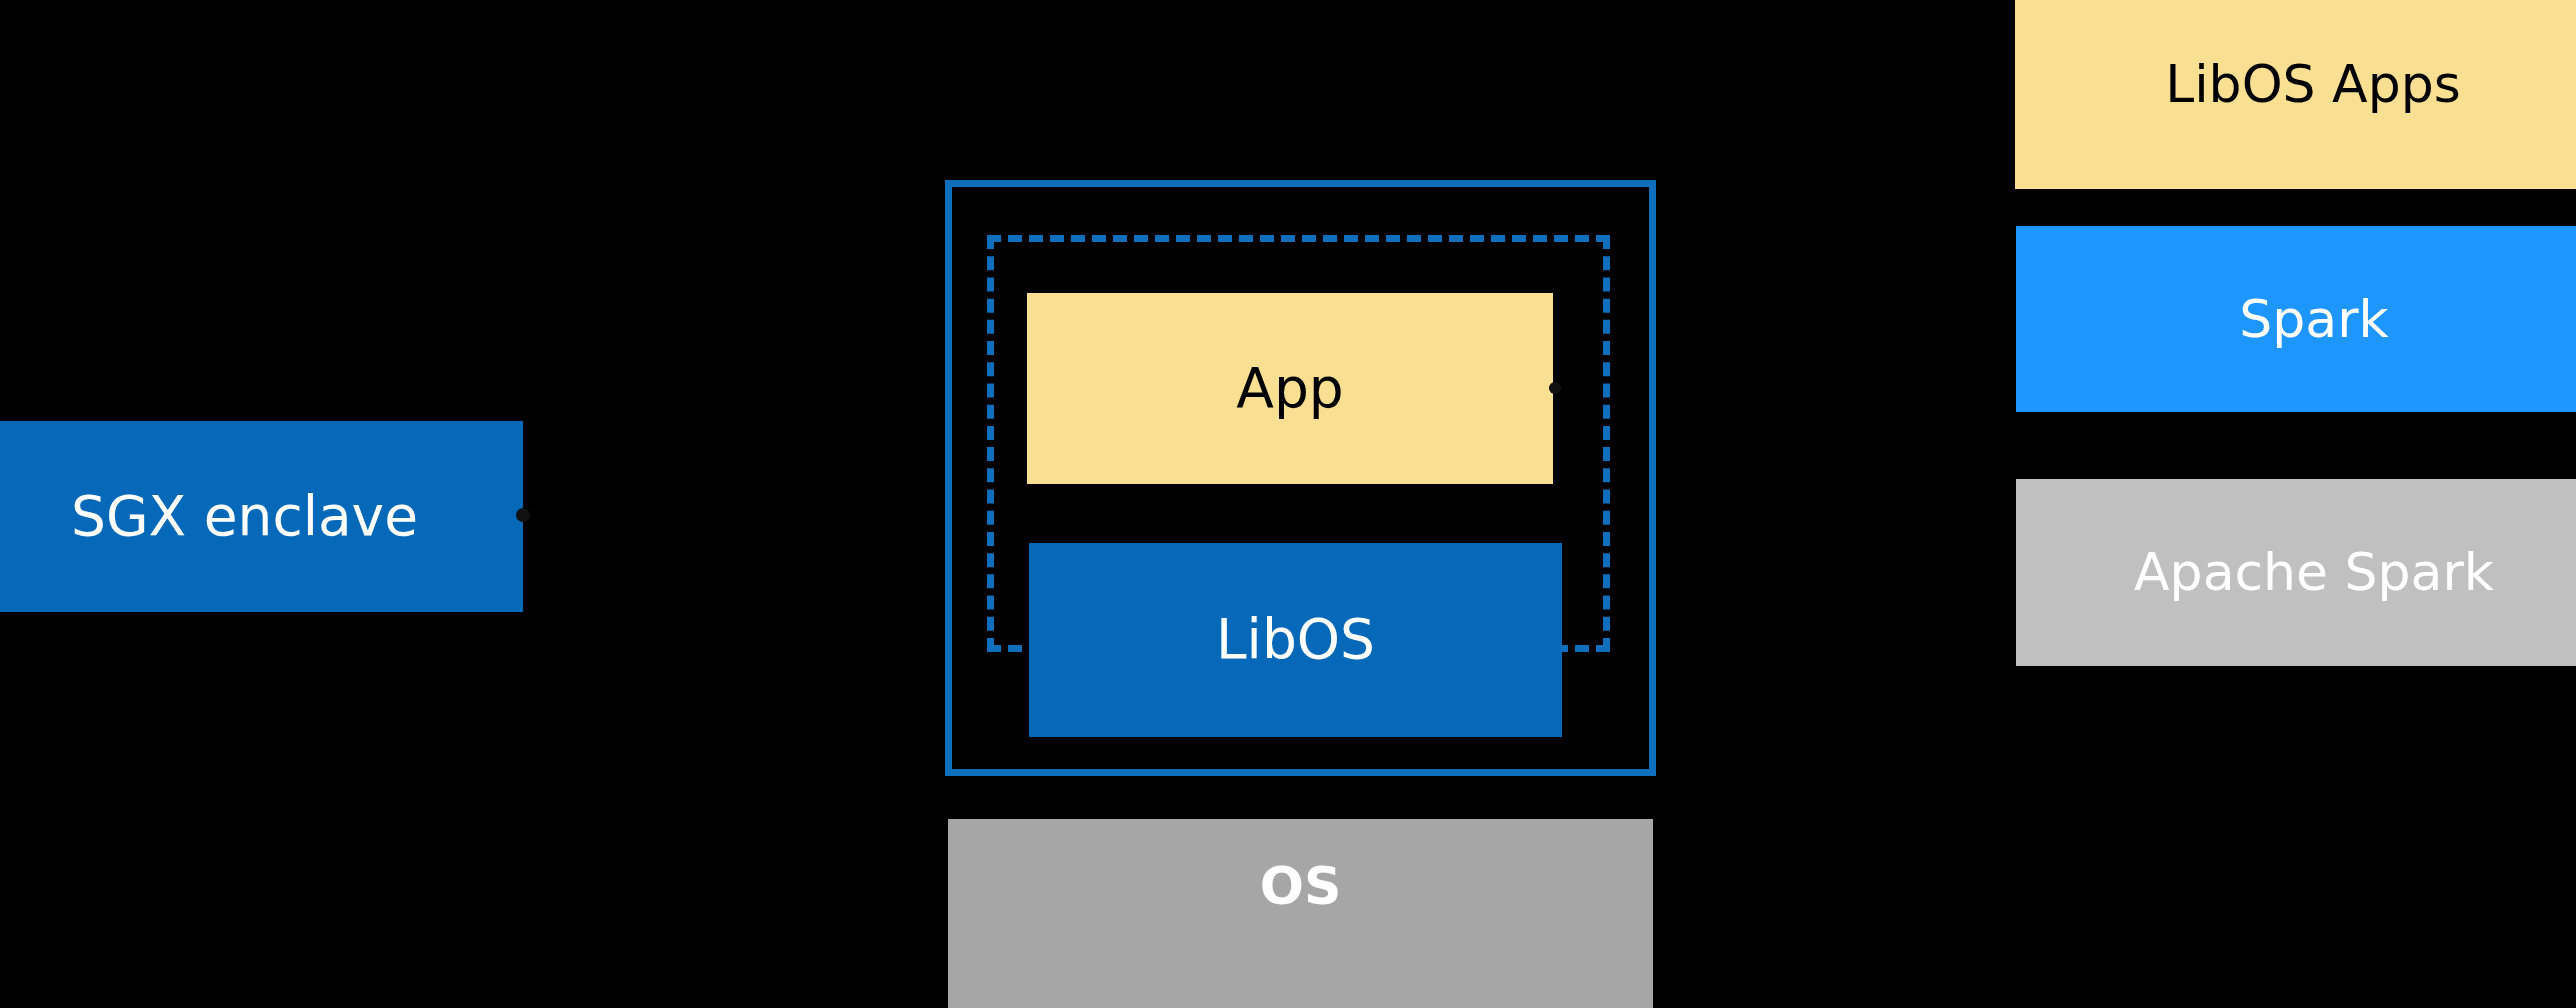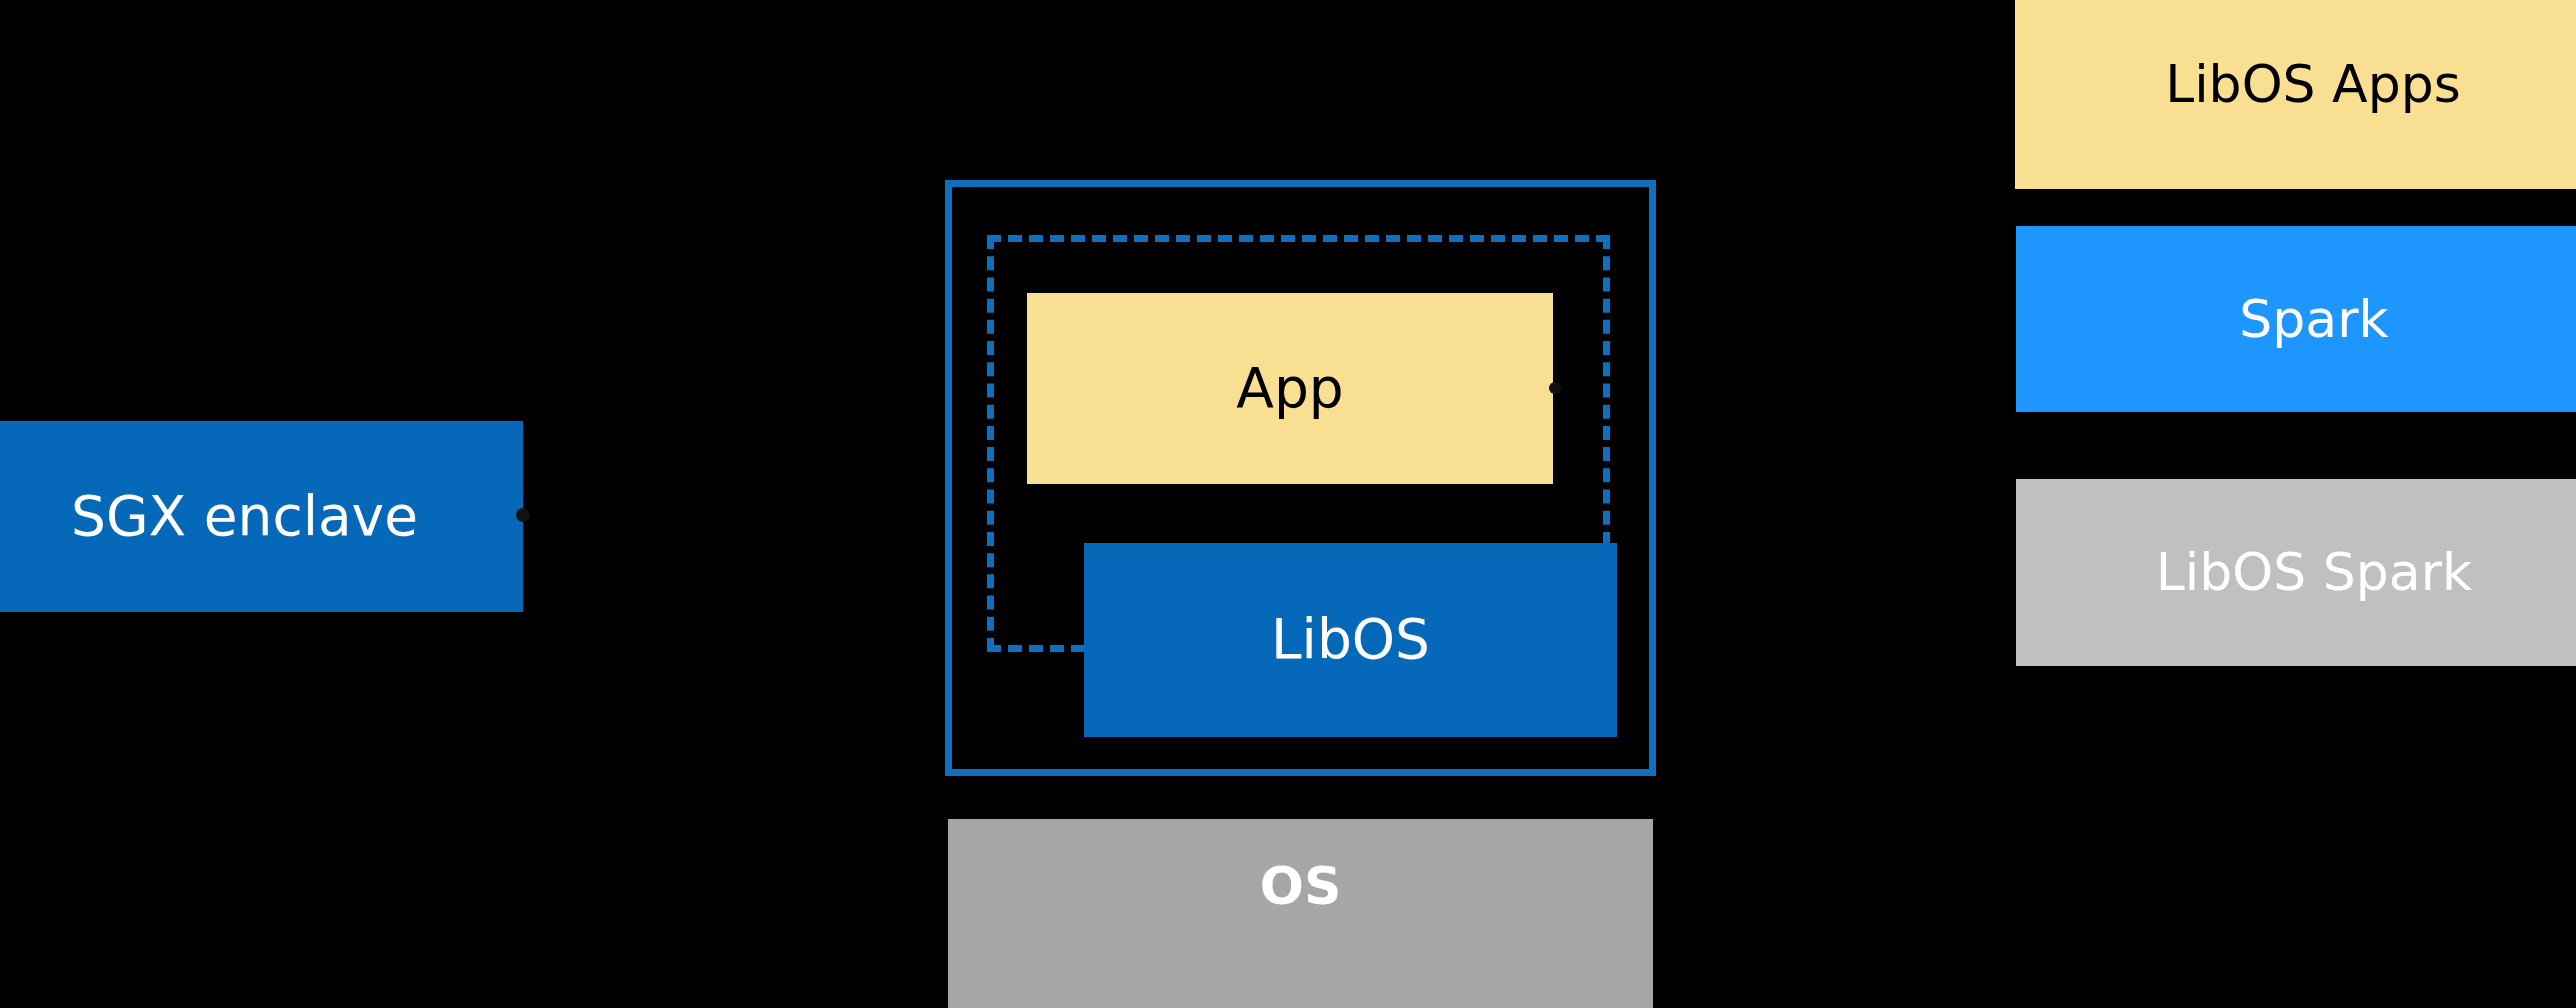--- a/index.html
+++ b/index.html
@@ -82,21 +82,21 @@
   #app-connector-dot {
     position: absolute;
     left: 1549px;
     top: 382px;
     width: 11.7px;
     height: 11.7px;
     border-radius: 50%;
     background: #111111;
   }
   #libos-box {
-    left: 1084px;
+    left: 1029px;
     top: 543px;
     width: 533px;
     height: 194px;
     background: #0568B8;
     color: #ffffff;
     font-size: 55px;
   }
   #os-box {
     left: 948px;
     top: 819px;
@@ -167,17 +167,17 @@
 
   <div class="box" id="user-apps-box">
     <span>LibOS Apps</span>
   </div>
 
   <div class="box" id="bigdl-box">
     <span>Spark</span>
   </div>
 
   <div class="box" id="apache-spark-box">
-    <span>LibOS Spark</span>
+    <span>Apache Spark</span>
   </div>
 
 </div>
 
 
 </body></html>

